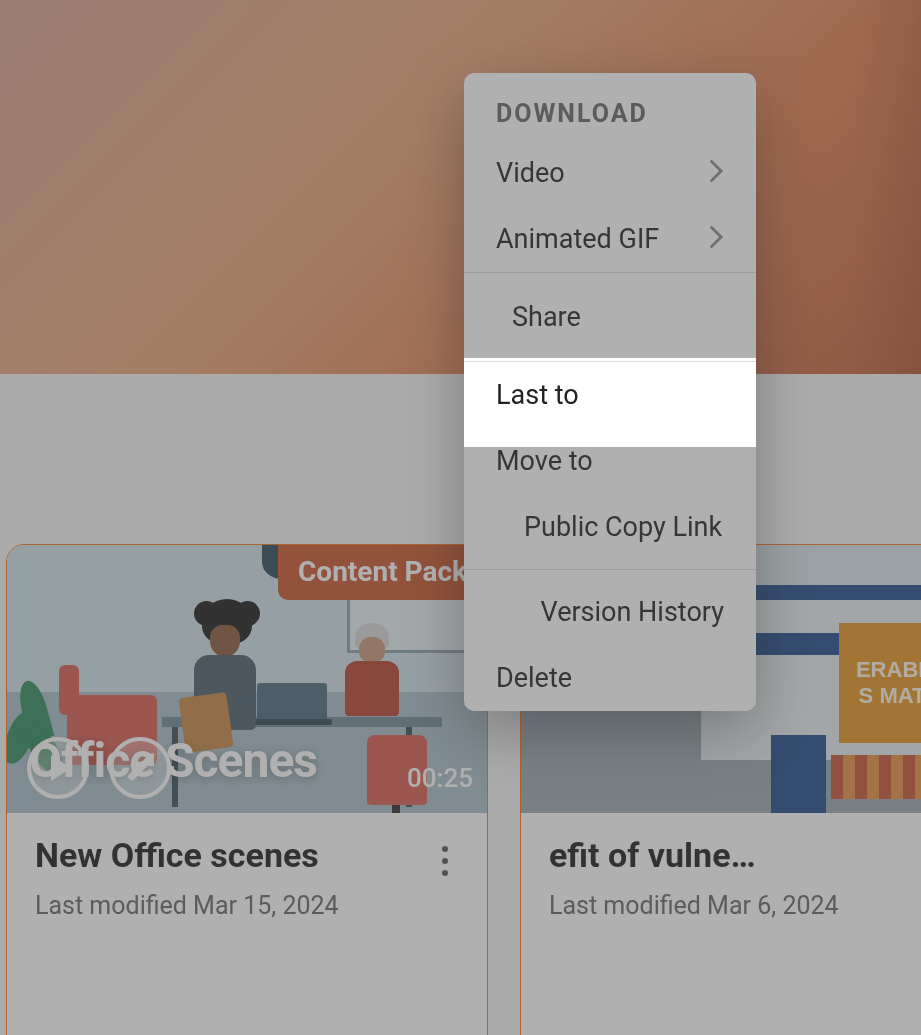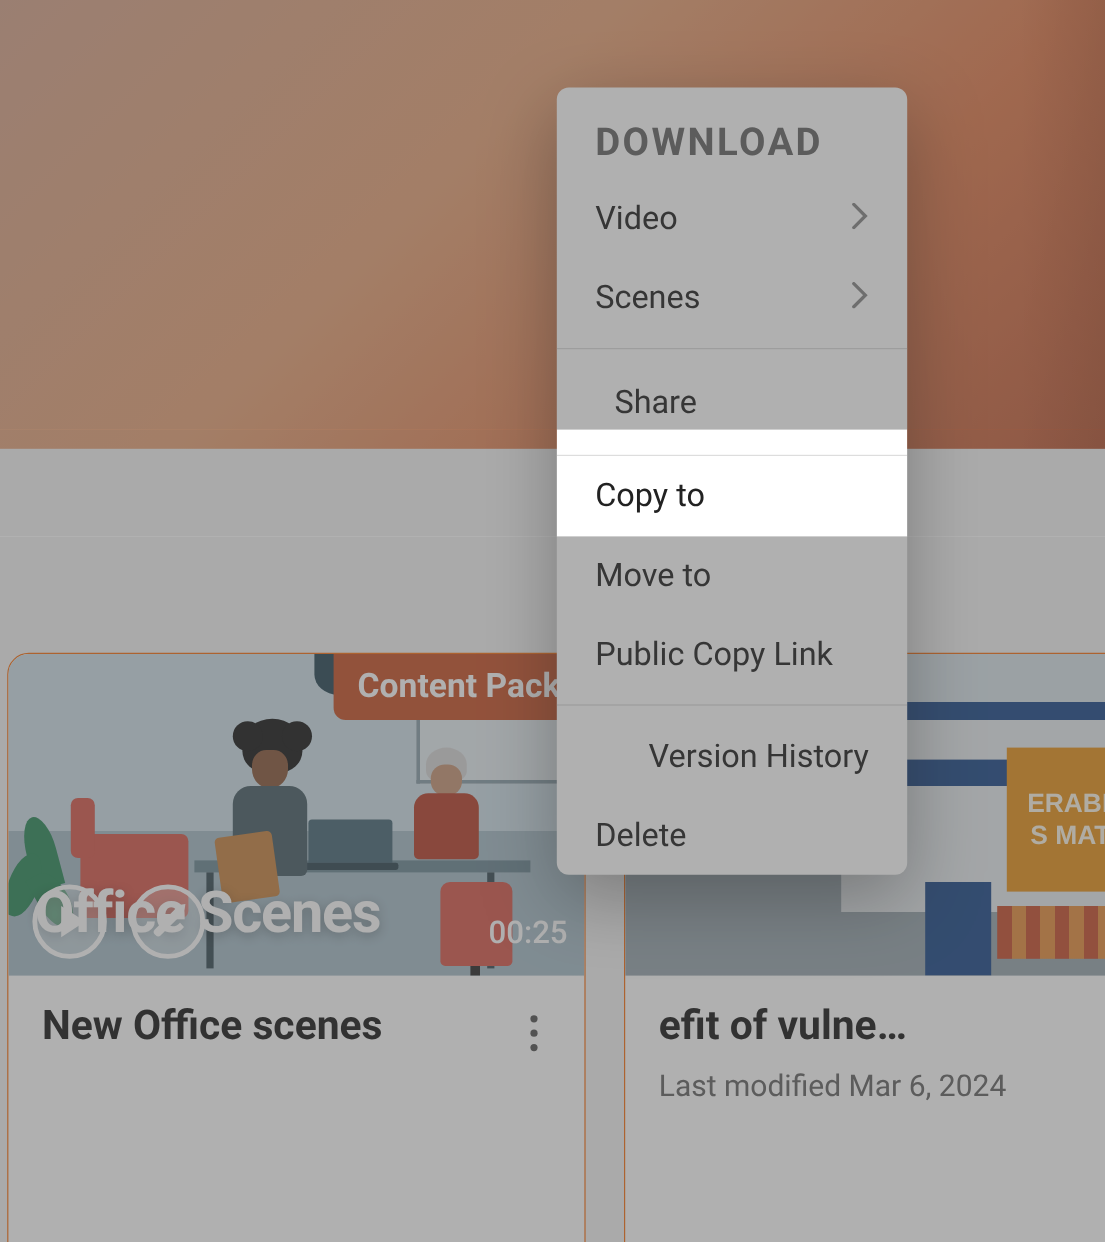--- a/index.html
+++ b/index.html
@@ -102,21 +102,21 @@
   }
   .door{position:absolute;left:250px;bottom:0;width:55px;height:78px;background:#1e4a8a;}
   .shelf{position:absolute;left:310px;bottom:14px;width:90px;height:44px;background:repeating-linear-gradient(90deg,#c85030 0 12px,#e89040 12px 24px);}
 
   
   .menu {
     position: absolute; top: 73px; left: 464px; width: 292px;
     background: #fff; border-radius: 10px; box-shadow: 0 20px 60px rgba(0,0,0,0.35);
     z-index: 10; overflow: hidden;
   }
-  .menu-header { padding: 26px 32px 12px 32px; font-size: 32px; font-weight: 700; color: #666; letter-spacing: 2px; }
+  .menu-header { padding: 26px 32px 12px 32px; font-size: 25px; font-weight: 700; color: #666; letter-spacing: 2px; }
   .menu-item {
     padding: 17px 32px; font-size: 27px; color: #222;
     display: flex; align-items: center; justify-content: space-between;
   }
   .menu-item .chev { color: #888; }
   .menu-divider { height: 1px; background: #ddd; }
 
   
   .dim-overlay {
     position: absolute; inset: 0; z-index: 20; pointer-events: none;
@@ -174,20 +174,21 @@
       </div>
       <div class="duration">00:25</div>
     </div>
     <div class="card-meta">
       <div class="card-title">New Office scenes</div>
       <div class="more-btn">
         <div class="d"></div>
           <div class="d"></div>
           <div class="d"></div>
       </div>
+      <div class="card-sub">Last modified Mar 15, 2024</div>
     </div>
   </div>
 
   <div class="card right">
     <div class="thumb thumb-vuln">
       <div class="building-roof"></div>
       <div class="building"></div>
       <div class="building-band"></div>
       <div class="door"></div>
       <div class="shelf"></div>
@@ -208,42 +209,42 @@
 
 <div class="menu">
   <div class="menu-header">DOWNLOAD</div>
 
   <div class="menu-item">
     <span>Video</span>
     <span class="chev"><svg viewBox="0 0 10 16">
           <path d="M1 1 L8 8 L1 15" stroke="#888" stroke-width="2" fill="none" stroke-linecap="round"></path>
         </svg></span>
   </div>
-  <div class="menu-item" style="padding-bottom:26px;">
-    <span>Scenes</span>
+  <div class="menu-item">
+    <span>Animated GIF</span>
     <span class="chev"><svg viewBox="0 0 10 16">
           <path d="M1 1 L8 8 L1 15" stroke="#888" stroke-width="2" fill="none" stroke-linecap="round"></path>
         </svg></span>
   </div>
 
   <div class="menu-divider"></div>
 
   <div class="menu-item" style="padding-top:28px;padding-bottom:28px;margin-left:16px;">
     <span>Share</span>
   </div>
 
   <div class="menu-divider"></div>
 
   <div class="menu-item">
-    <span>Copy to</span>
+    <span>Last to</span>
   </div>
   <div class="menu-item">
     <span>Move to</span>
   </div>
-  <div class="menu-item" style="padding-bottom:26px;">
+  <div class="menu-item" style="padding-bottom:26px;margin-left:28px;">
     <span>Public Copy Link</span>
   </div>
 
   <div class="menu-divider"></div>
 
   <div class="menu-item" style="padding-top:26px;justify-content:flex-end;">
     <span>Version History</span>
   </div>
   <div class="menu-item" style="">
     <span>Delete</span>

